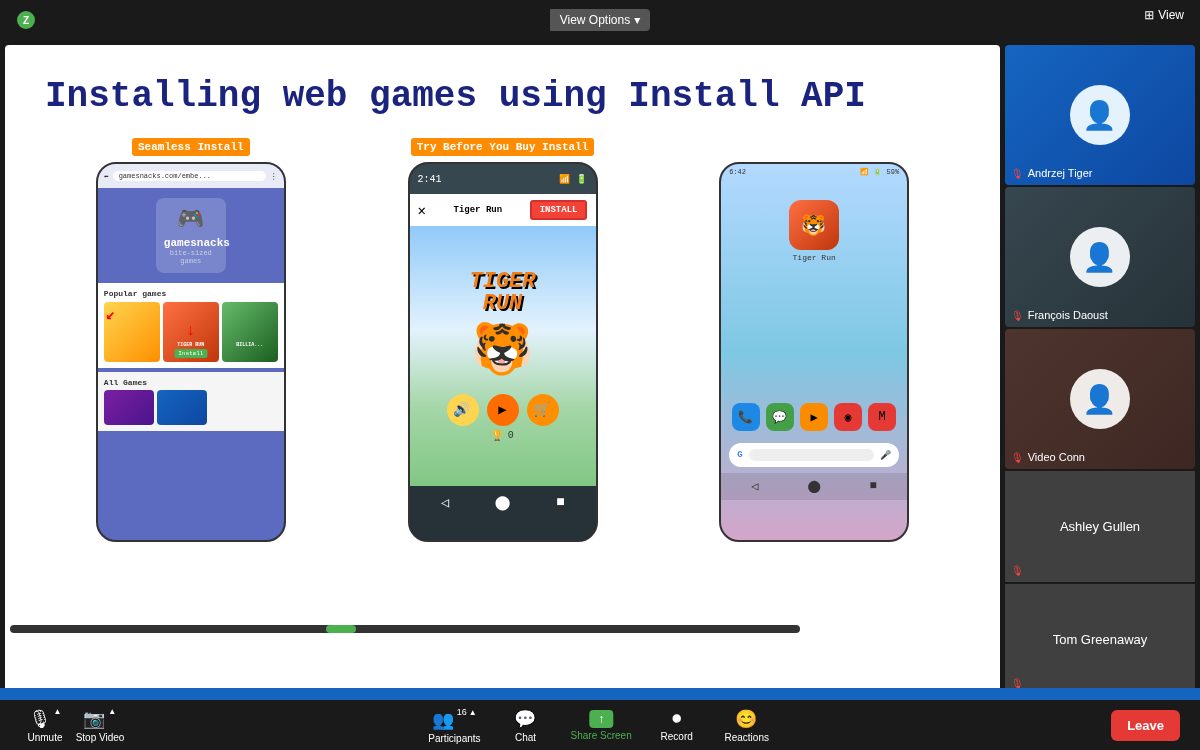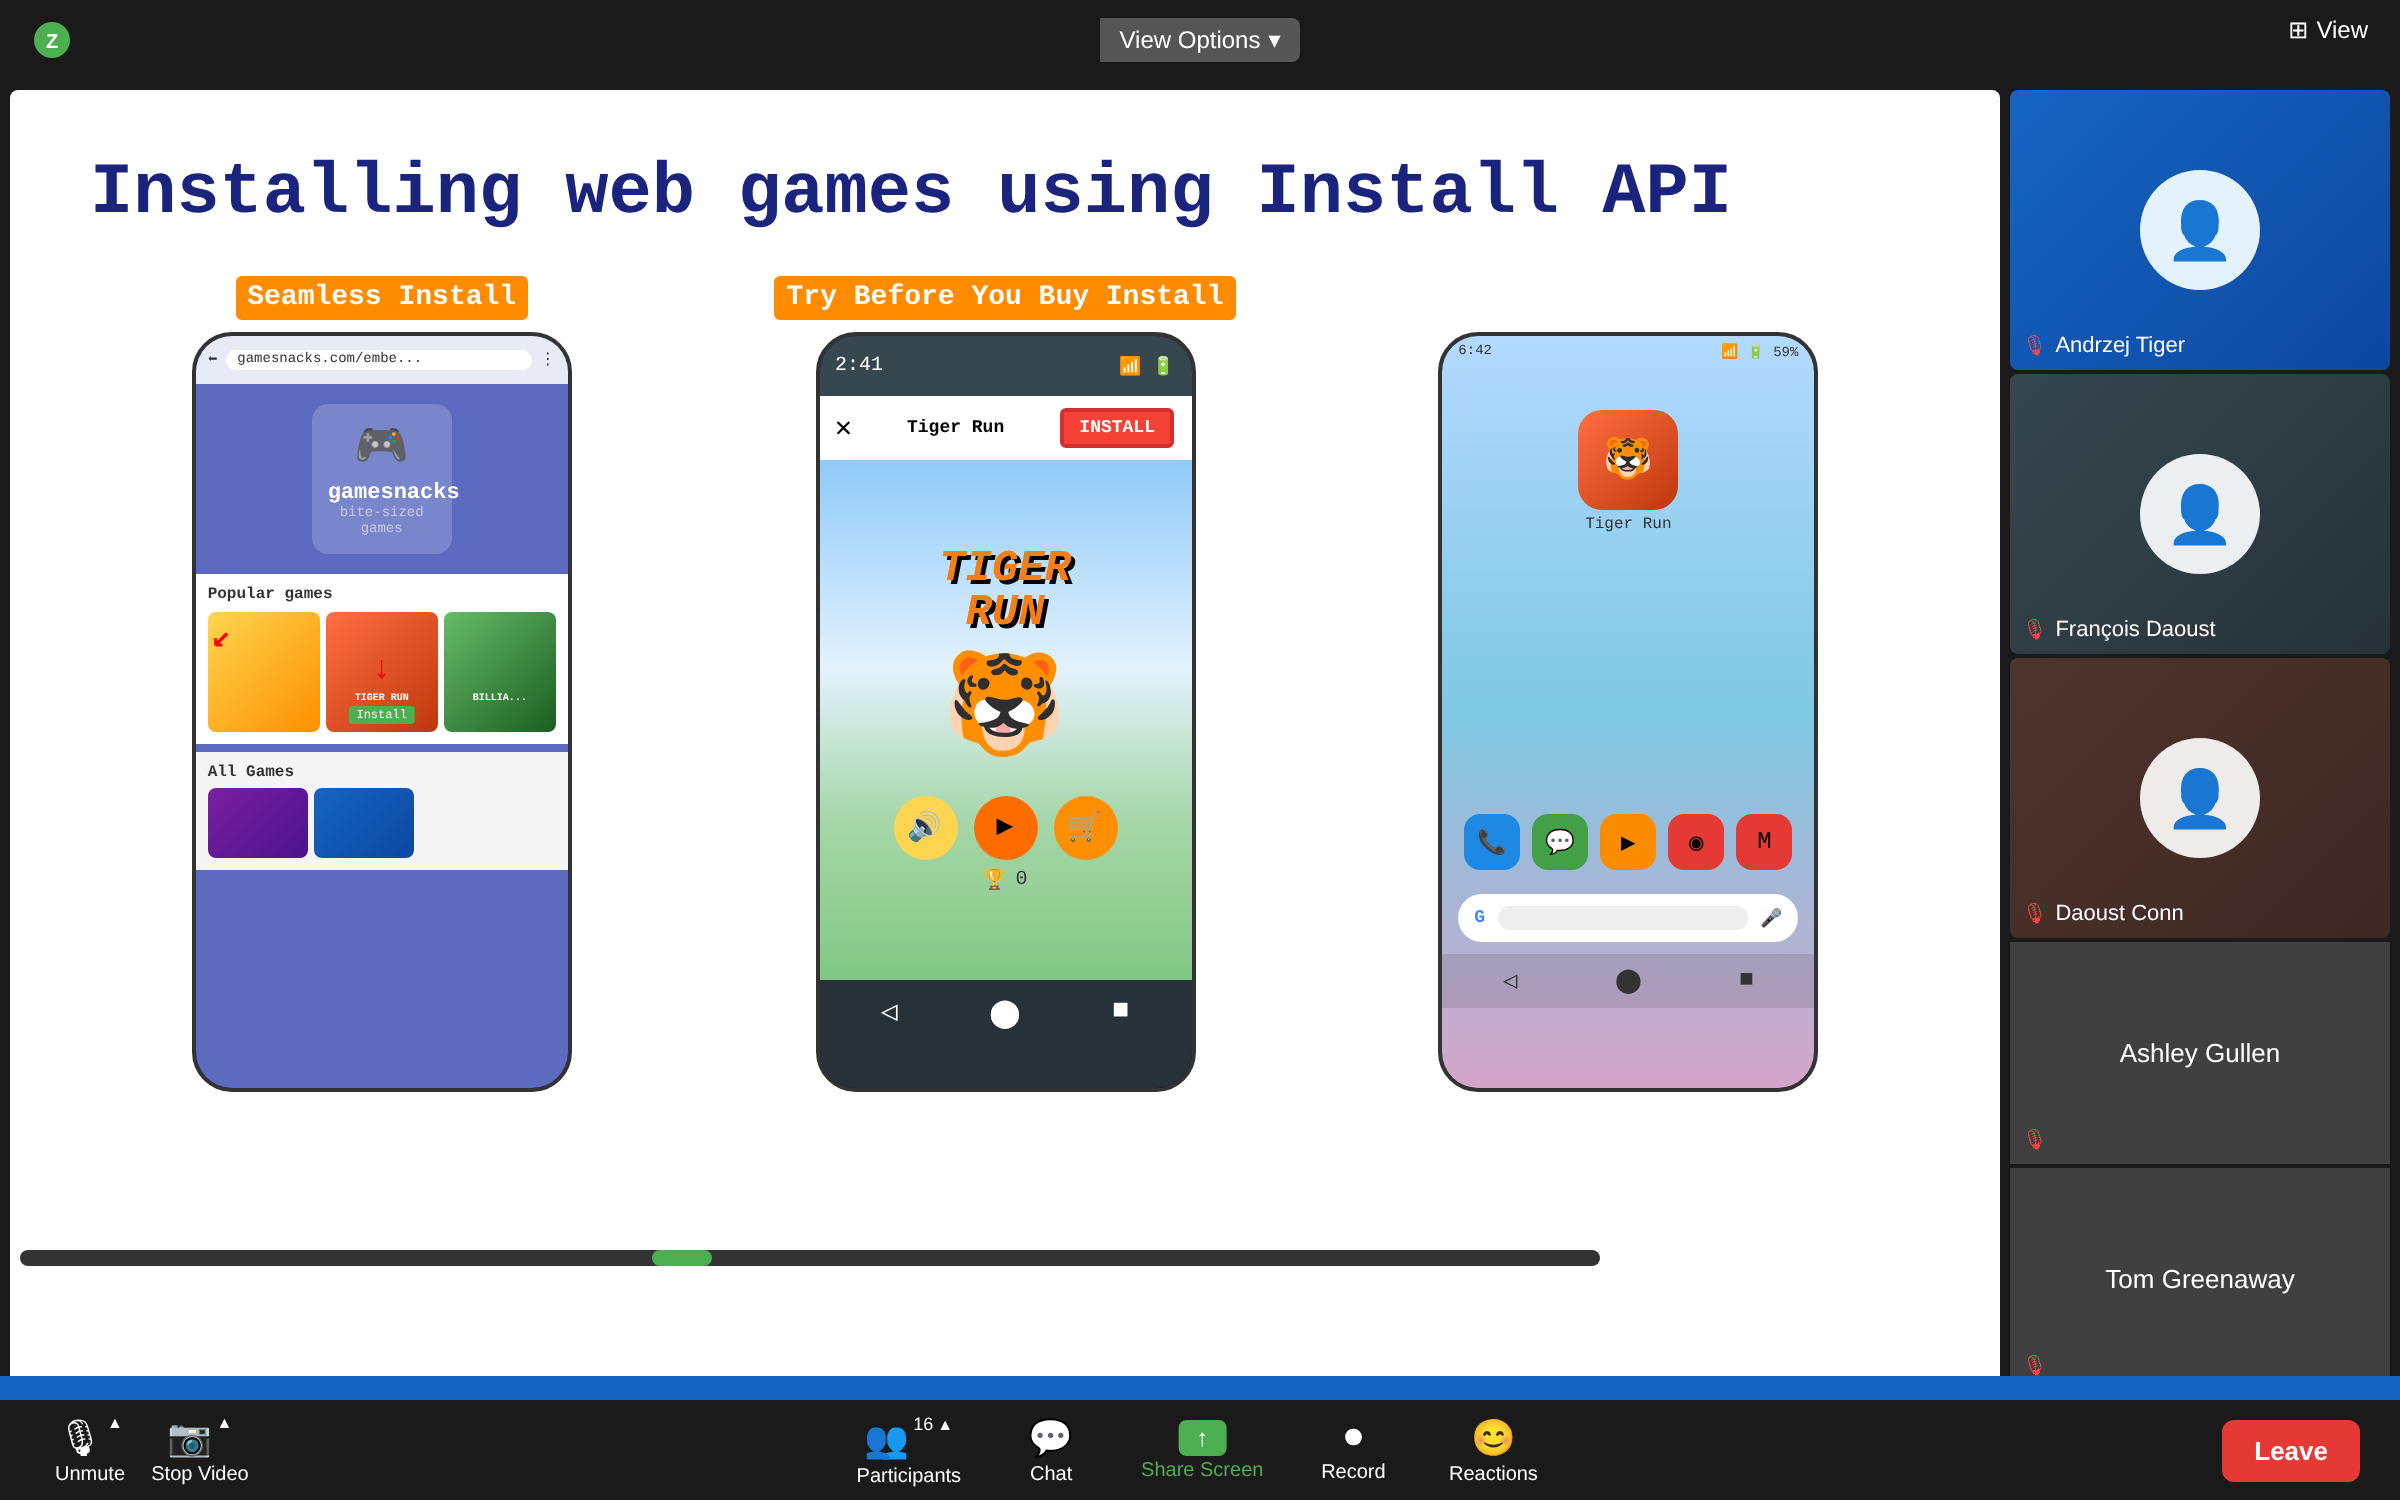--- a/index.html
+++ b/index.html
@@ -104,21 +104,21 @@
     .phone-section {
       flex: 1;
       display: flex;
       flex-direction: column;
       align-items: center;
     }
 
     .phone-label {
       background: #FF8C00;
       color: white;
-      font-size: 14px;
+      font-size: 11px;
       font-weight: 600;
       padding: 3px 6px;
       border-radius: 3px;
       margin-bottom: 6px;
       text-align: left;
     }
 
     .phone-frame {
       width: 190px;
       height: 380px;
@@ -809,21 +809,21 @@
         <span>François Daoust</span>
       </div>
     </div>
 
     <div class="participant-video has-video">
       <div id="video-peter">
         <div class="person-sim">👤</div>
       </div>
       <div class="participant-name-badge">
         <span class="mic-icon-small">🎙</span>
-        <span>Daoust Conn</span>
+        <span>Video Conn</span>
       </div>
     </div>
 
     <div class="name-only-participant">
       <span class="pname">Ashley Gullen</span>
       <span class="mic-bottom">🎙</span>
     </div>
 
     <div class="name-only-participant">
       <span class="pname">Tom Greenaway</span>

